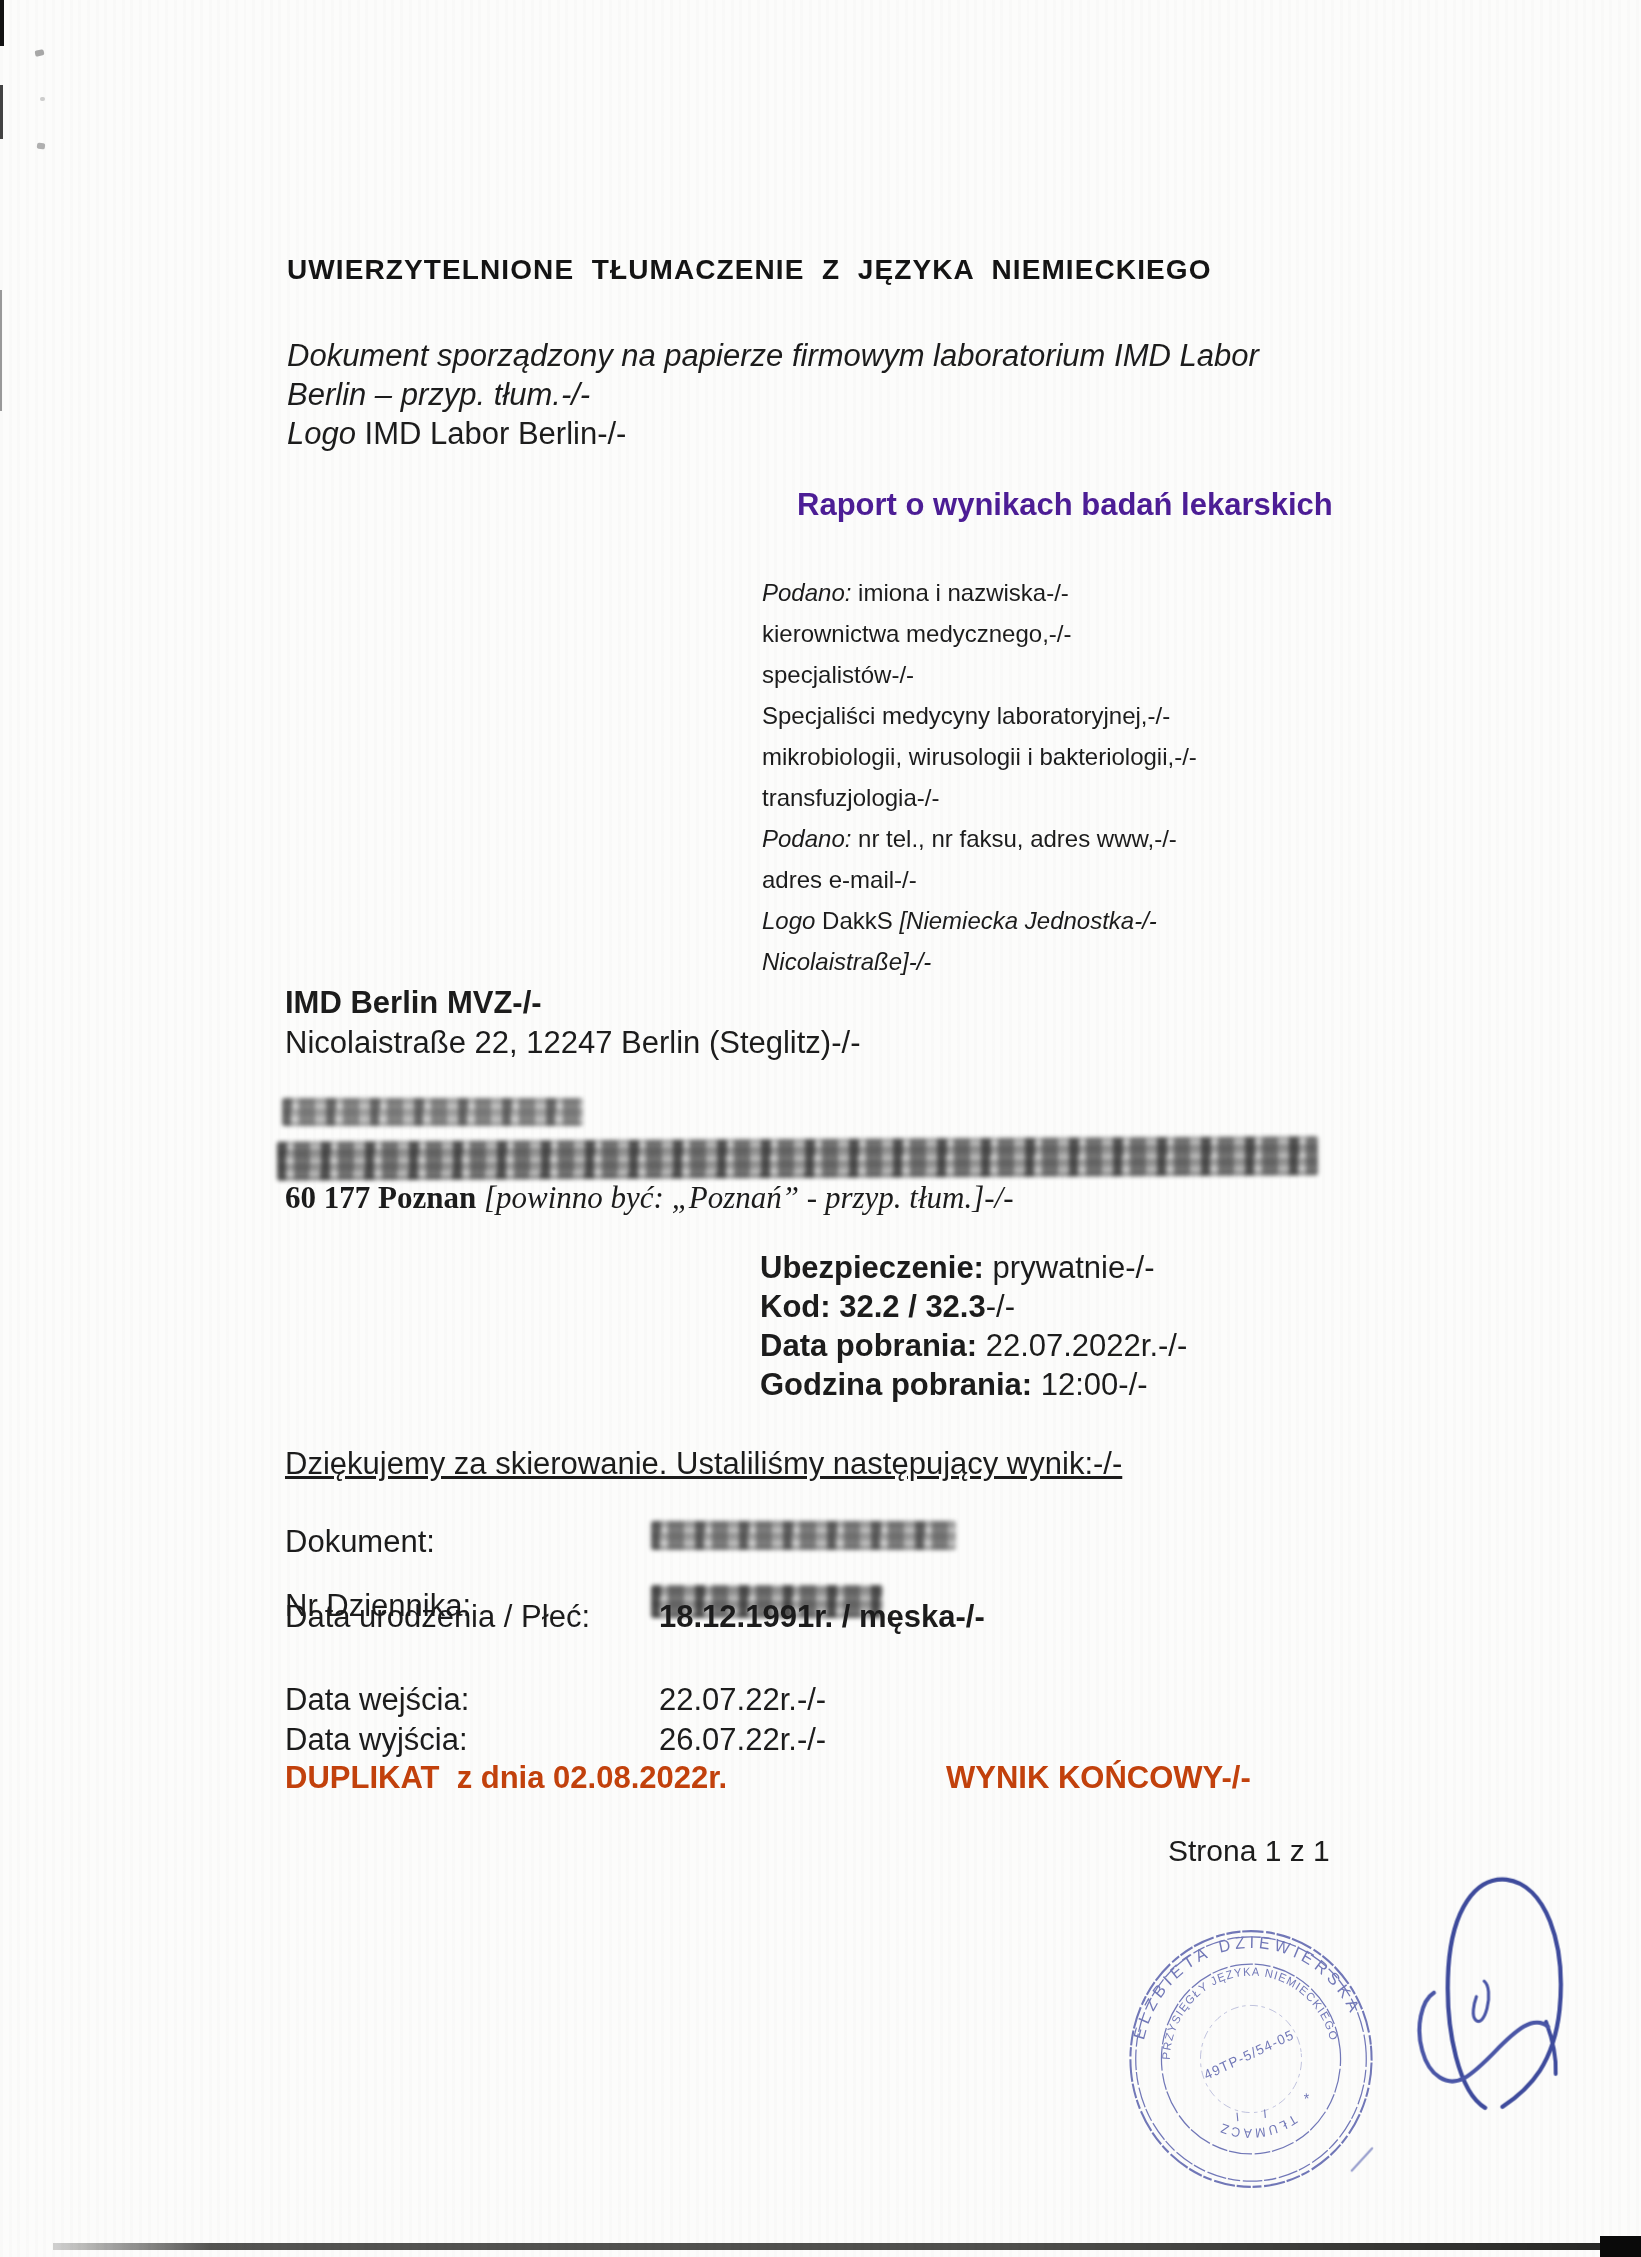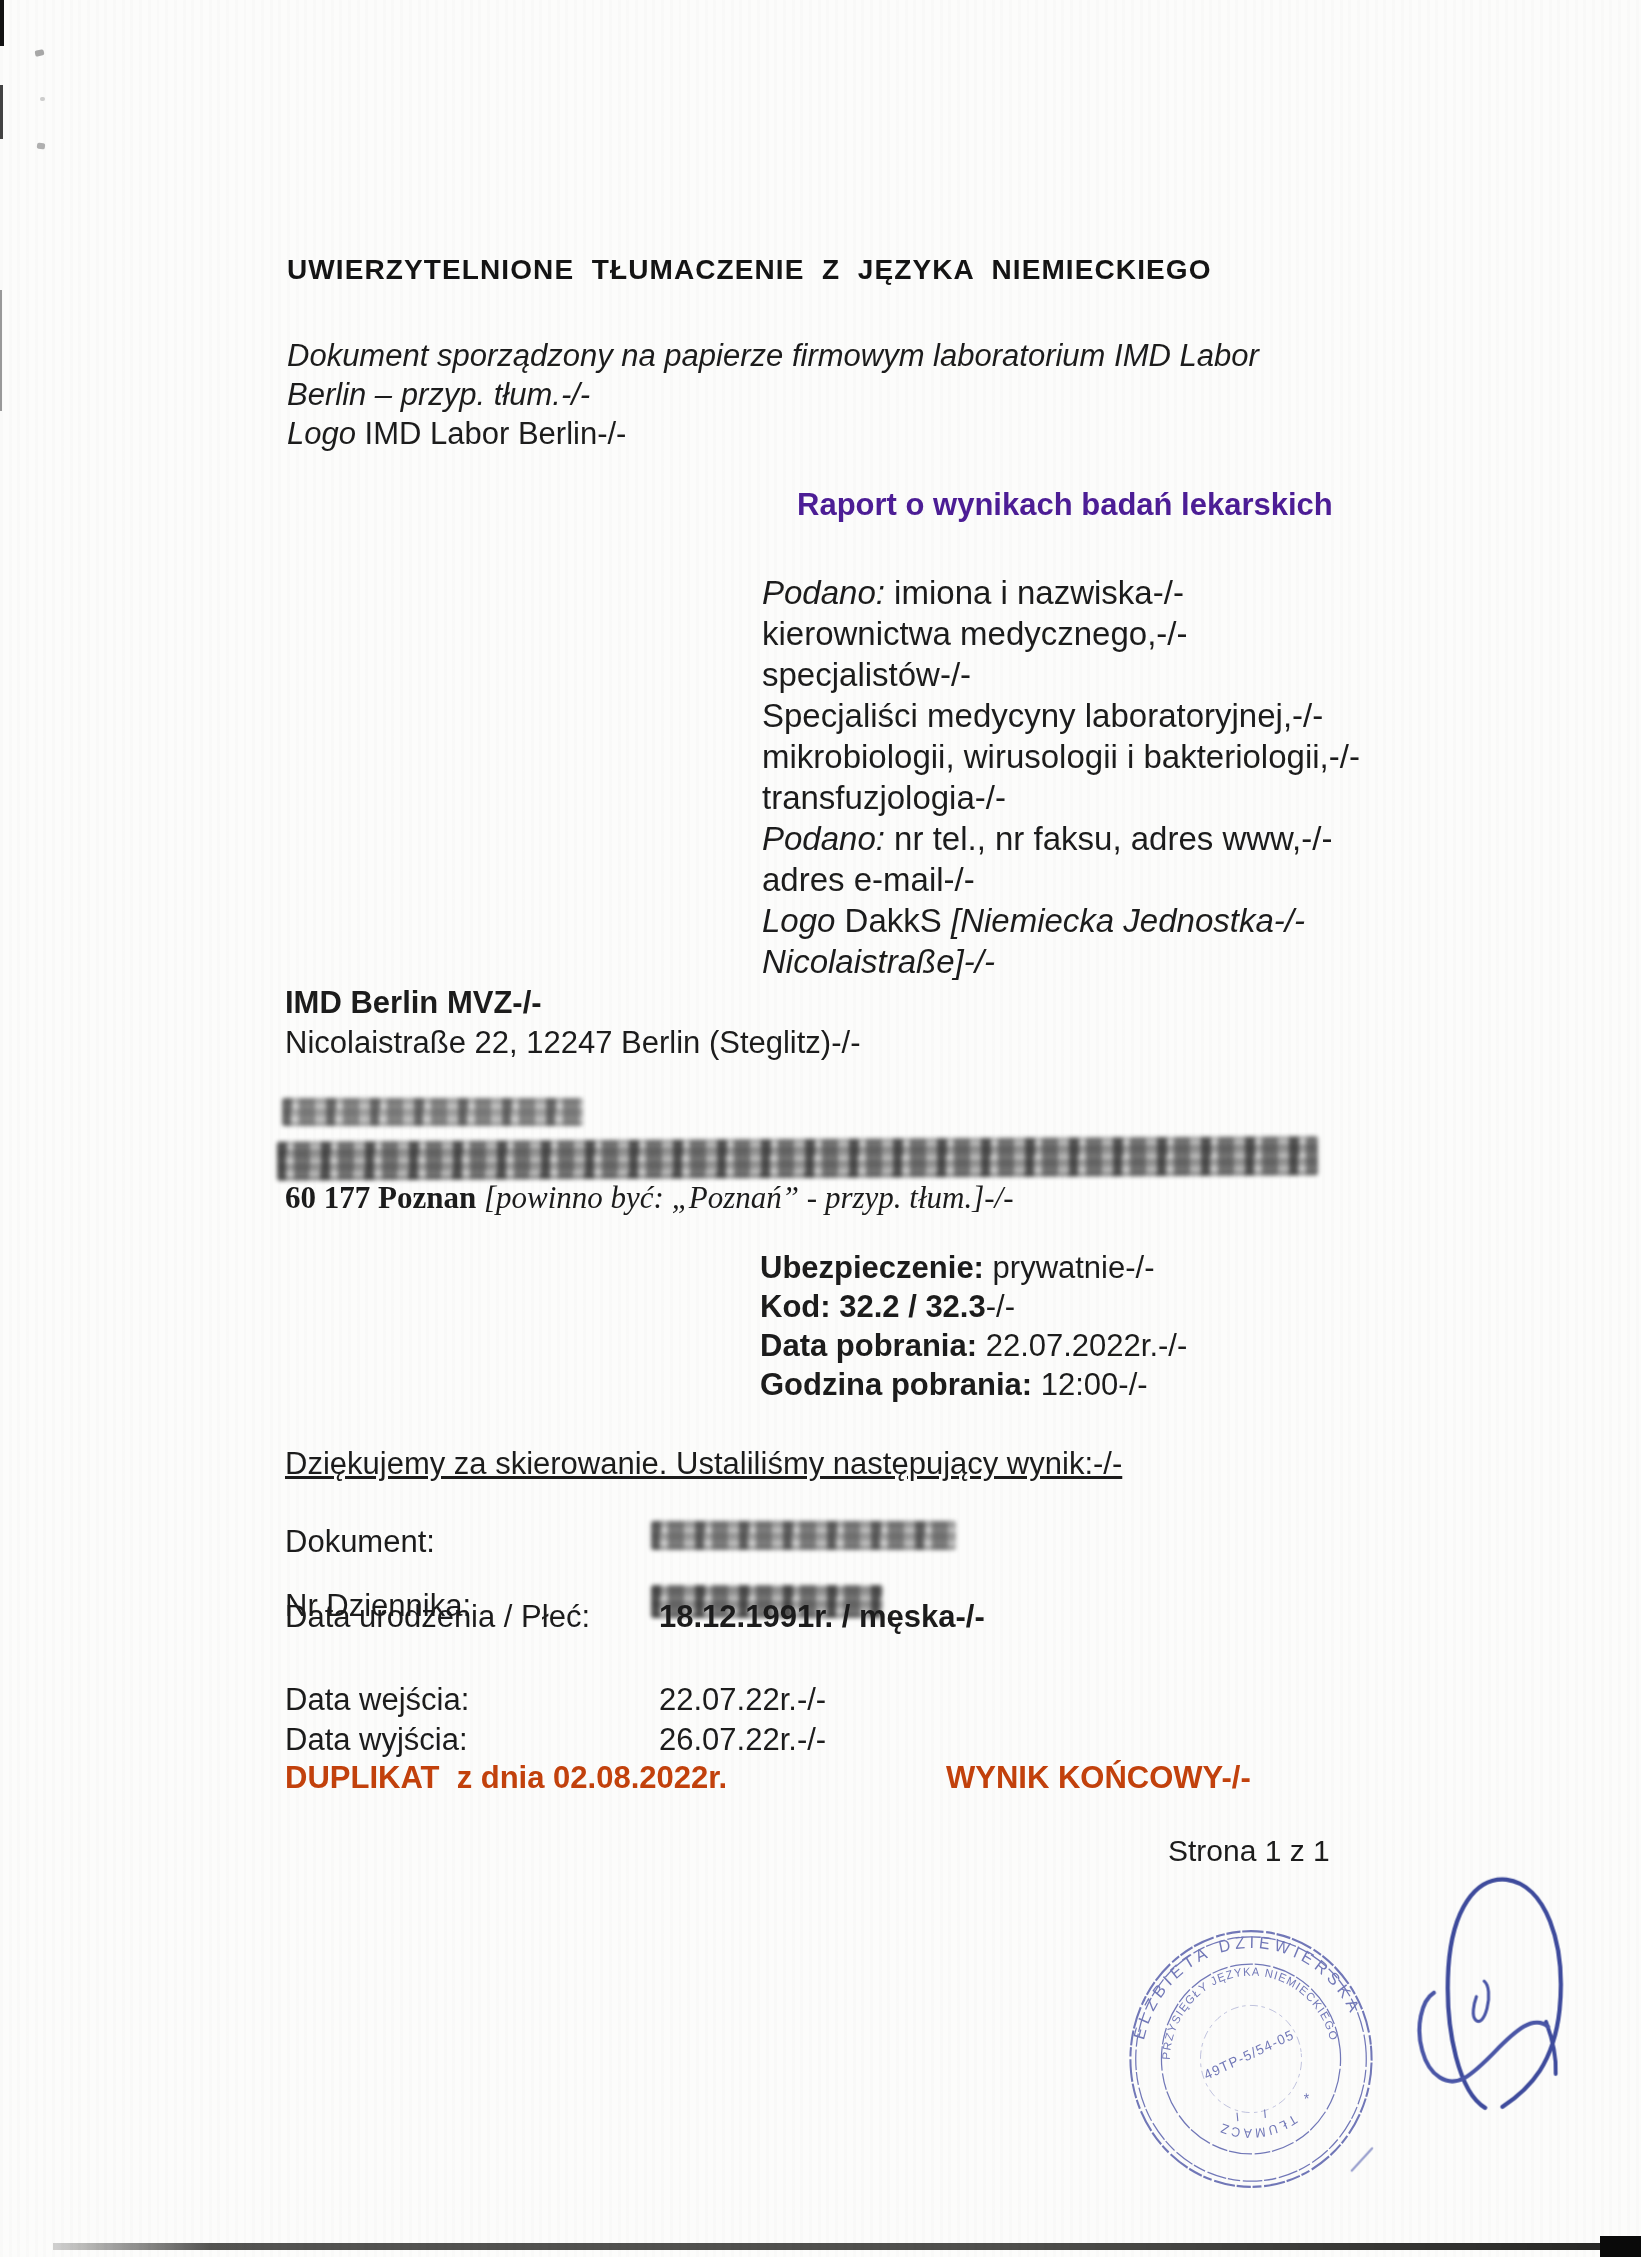--- a/index.html
+++ b/index.html
@@ -17,21 +17,21 @@
   .b{ font-weight:bold; }
   .i{ font-style:italic; }
   .ws{ white-space:pre-wrap; }
 
   .title{ left:287px; top:254px; font-size:28px; font-weight:bold; color:#141414;
           letter-spacing:1.1px; word-spacing:8.7px; }
 
   .intro{ left:287px; top:336px; font-size:31px; line-height:39px; }
   .report-heading{ left:797px; top:487px; font-size:31px; font-weight:bold; color:#4c1d95; }
 
-  .podano{ left:762px; top:572px; font-size:33px; line-height:41px; width:657px; }
+  .podano{ left:762px; top:572px; font-size:24px; line-height:41px; width:657px; }
 
   .lab{ left:285px; top:983px; font-size:31px; line-height:40px; }
   .lab .name{ font-weight:bold; }
 
   .redact{
     background:
       repeating-linear-gradient(91deg, rgba(40,40,40,.85) 0 9.7px, rgba(150,150,150,.35) 9.7px 17.4px,
                                 rgba(70,70,70,.78) 17.4px 33px, rgba(125,125,125,.45) 33px 44px),
       repeating-linear-gradient(0deg, rgba(25,25,25,.55) 0 3.9px, rgba(165,165,165,.3) 3.9px 8.7px,
                                 rgba(60,60,60,.5) 8.7px 13.5px);

